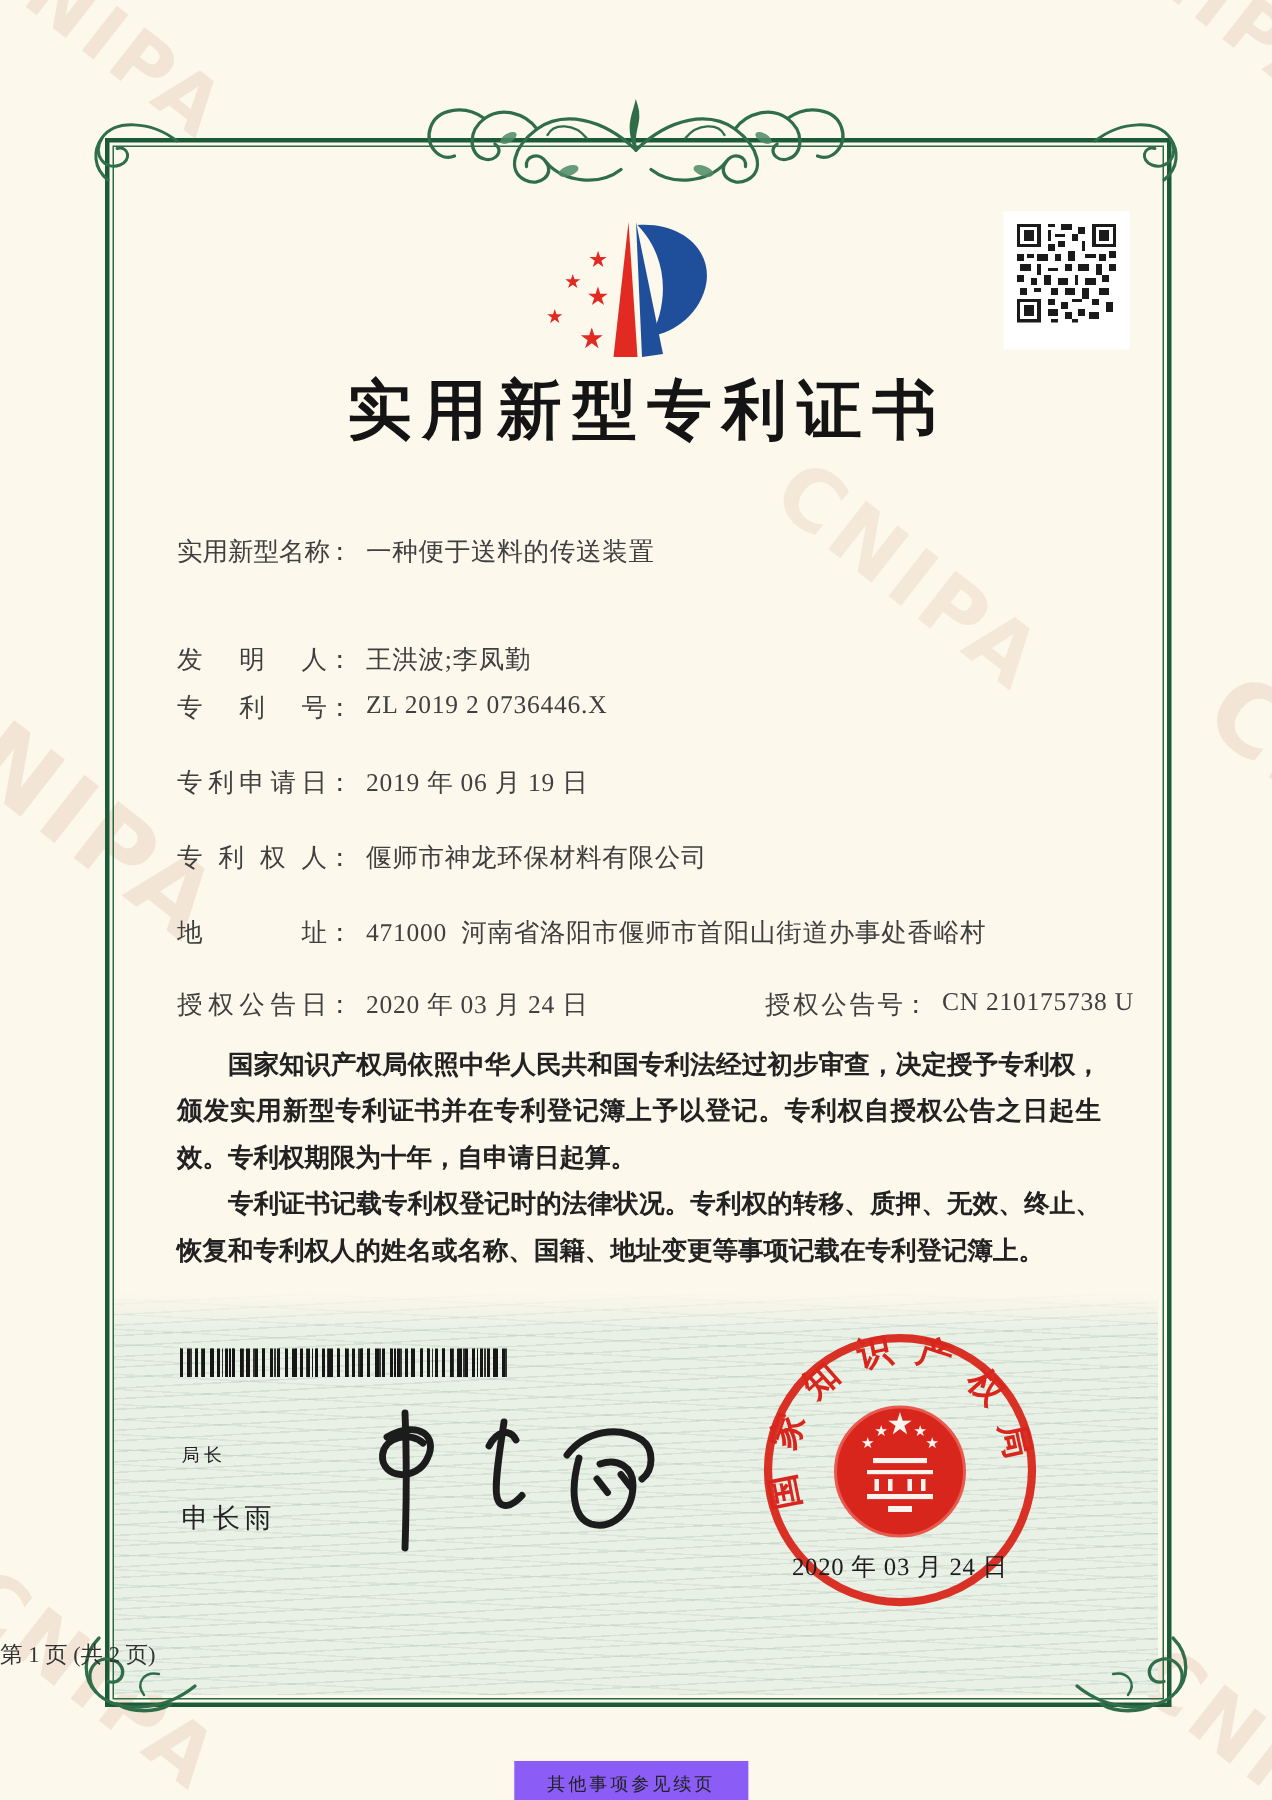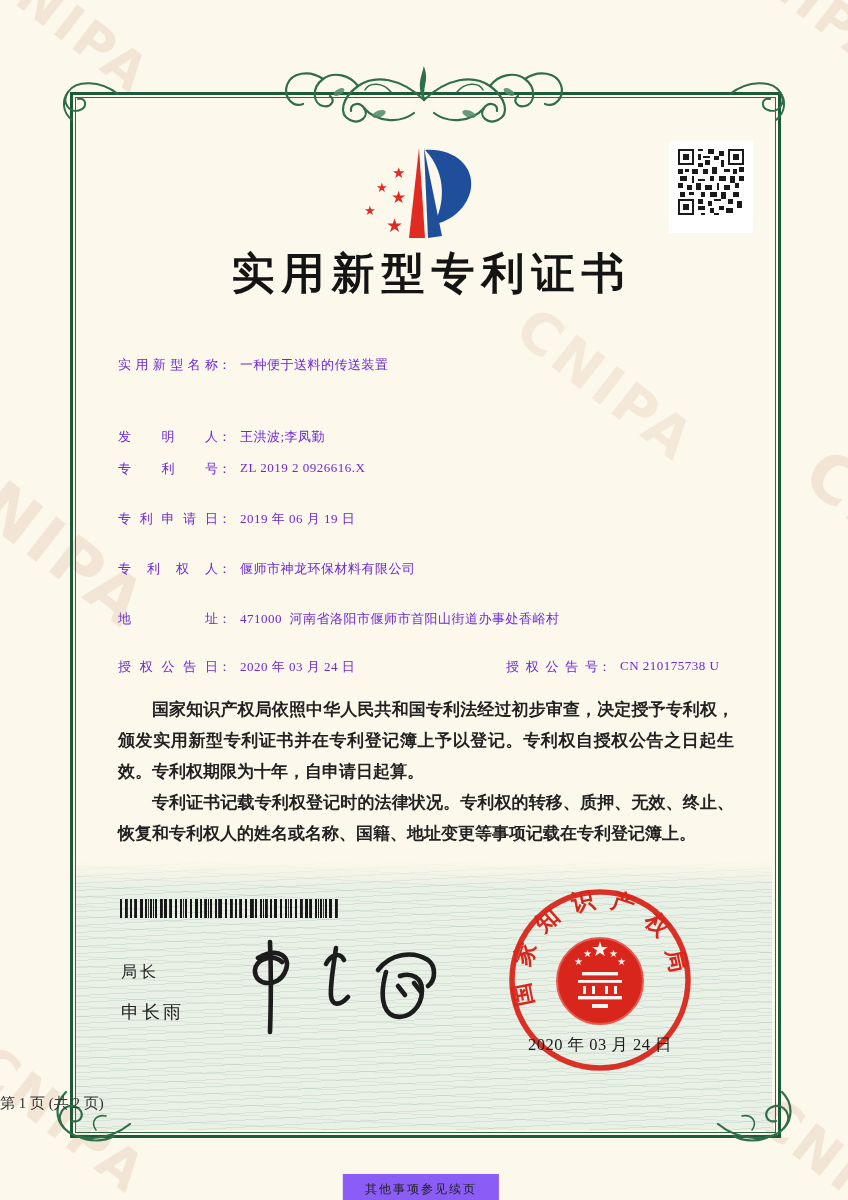--- a/index.html
+++ b/index.html
@@ -36,41 +36,41 @@
 
   .cert-no{position:absolute;left:118px;top:146px;font-size:17px;color:#2b2b2b;letter-spacing:1px;}
 
   .logo{position:absolute;left:356px;top:140px;}
   .qr-box{position:absolute;left:669px;top:141px;width:84px;height:92px;background:#ffffff;}
   .qr-box svg{display:block;margin:8px auto 0;}
 
   .title{position:absolute;left:0;right:0;top:245px;text-align:center;
          font-size:43px;font-weight:bold;color:#141414;letter-spacing:7px;margin-left:15px;}
 
-  .frow{position:absolute;left:118px;font-size:13px;color:#6d28d9;white-space:pre;}
+  .frow{position:absolute;left:118px;font-size:17px;color:#404040;white-space:pre;}
   .frow .lab{display:inline-block;width:100px;text-align:justify;text-align-last:justify;vertical-align:top;}
   .frow .col{display:inline-block;vertical-align:top;}
   .frow .val{display:inline-block;margin-left:9px;vertical-align:top;letter-spacing:0.5px;white-space:pre-wrap;}
   .r0{top:356px;} .r1{top:408px;margin-top:20px;} .r2{top:460px;} .r3{top:510px;}
   .r4{top:560px;} .r5{top:610px;} .r6{top:658px;}
   .pair2{display:inline-block;margin-left:60px;}
   .pair2 .lab2{display:inline-block;width:92px;text-align:justify;text-align-last:justify;}
   .r6 .val{min-width:206px;}
 
   .paras{position:absolute;left:118px;top:694px;width:616px;font-size:17px;
          color:#222;line-height:31px;text-align:justify;font-weight:bold;}
   .paras p{margin:0;text-indent:2em;}
 
   .barcode{position:absolute;left:120px;top:899px;width:218px;height:19px;
     background-image:
       repeating-linear-gradient(90deg,#161616 0 2px,rgba(0,0,0,0) 2px 5px),
       repeating-linear-gradient(90deg,#161616 0 1px,rgba(0,0,0,0) 1px 11px),
       repeating-linear-gradient(90deg,rgba(22,22,22,0.85) 0 1px,rgba(0,0,0,0) 1px 7px);}
 
-  .signer-title{position:absolute;left:121px;top:962px;font-size:16px;color:#222;letter-spacing:3px;}
+  .signer-title{position:absolute;left:121px;top:962px;font-size:12px;color:#222;letter-spacing:3px;}
   .signer-name{position:absolute;left:121px;top:1000px;font-size:18px;color:#222;letter-spacing:3px;}
   .signature{position:absolute;left:230px;top:936px;}
 
   .seal{position:absolute;left:504px;top:884px;}
 
   .page-no{position:absolute;left:0;right:0;top:1094px;
            font-size:15px;color:#333;}
   .footer-note{position:absolute;left:50%;top:1174px;transform:translateX(-52%);
            background:#8b5cf6;padding:7px 22px;font-size:12px;color:#222;letter-spacing:2px;
            box-shadow:0 0 0 1px rgba(0,0,0,0.02);}
@@ -216,21 +216,21 @@
             <rect x="10" y="28" width="2" height="1"></rect>
             <rect x="16" y="28" width="2" height="1"></rect>
         </g>
       </svg>
     </div>
 
     <div class="title">实用新型专利证书</div>
 
     <div class="frow r0"><span class="lab">实用新型名称</span><span class="col">：</span><span class="val">一种便于送料的传送装置</span></div>
     <div class="frow r1"><span class="lab">发明人</span><span class="col">：</span><span class="val">王洪波;李凤勤</span></div>
-    <div class="frow r2"><span class="lab">专利号</span><span class="col">：</span><span class="val">ZL 2019 2 0926616.X</span></div>
+    <div class="frow r2"><span class="lab">专利号</span><span class="col">：</span><span class="val">ZL 2019 2 0736446.X</span></div>
     <div class="frow r3"><span class="lab">专利申请日</span><span class="col">：</span><span class="val">2019 年 06 月 19 日</span></div>
     <div class="frow r4"><span class="lab">专利权人</span><span class="col">：</span><span class="val">偃师市神龙环保材料有限公司</span></div>
     <div class="frow r5"><span class="lab">地址</span><span class="col">：</span><span class="val">471000  河南省洛阳市偃师市首阳山街道办事处香峪村</span></div>
     <div class="frow r6"><span class="lab">授权公告日</span><span class="col">：</span><span class="val">2020 年 03 月 24 日</span><span class="pair2"><span class="lab2">授权公告号</span><span class="col">：</span><span class="val">CN 210175738 U</span></span></div>
 
     <div class="paras">
       <p>国家知识产权局依照中华人民共和国专利法经过初步审查，决定授予专利权，颁发实用新型专利证书并在专利登记簿上予以登记。专利权自授权公告之日起生效。专利权期限为十年，自申请日起算。</p>
       <p>专利证书记载专利权登记时的法律状况。专利权的转移、质押、无效、终止、恢复和专利权人的姓名或名称、国籍、地址变更等事项记载在专利登记簿上。</p>
     </div>
 

